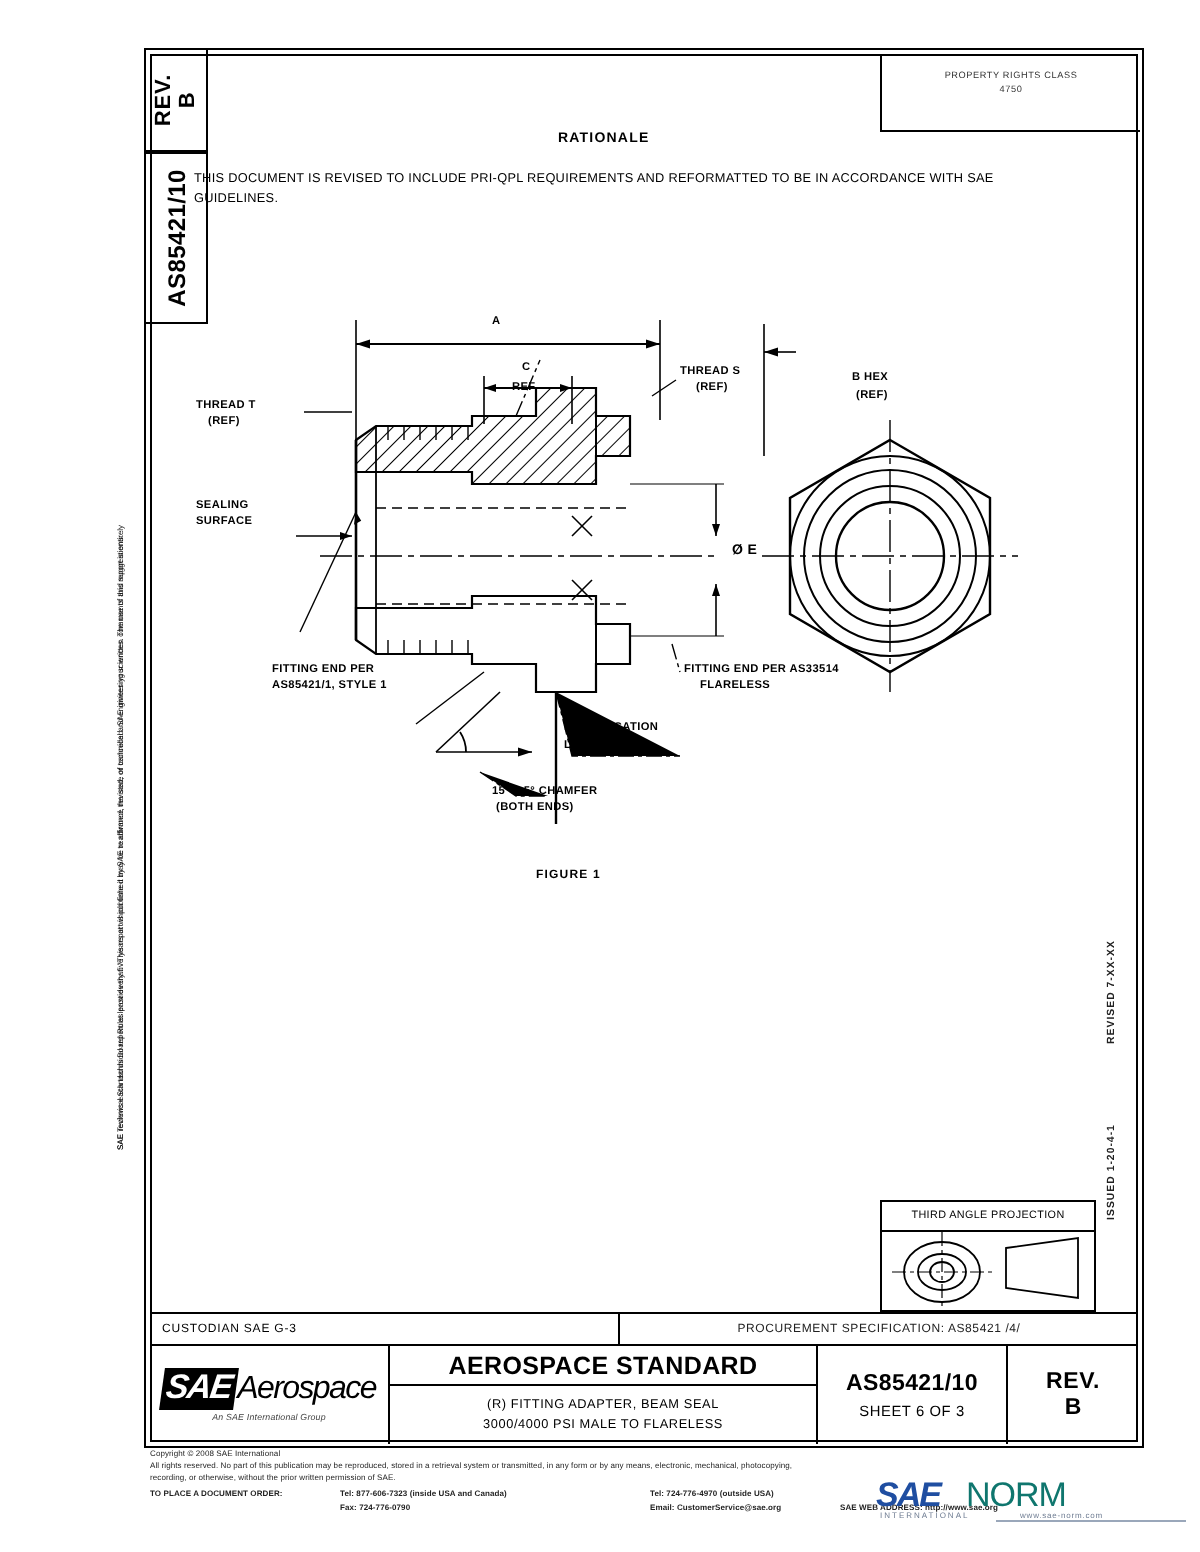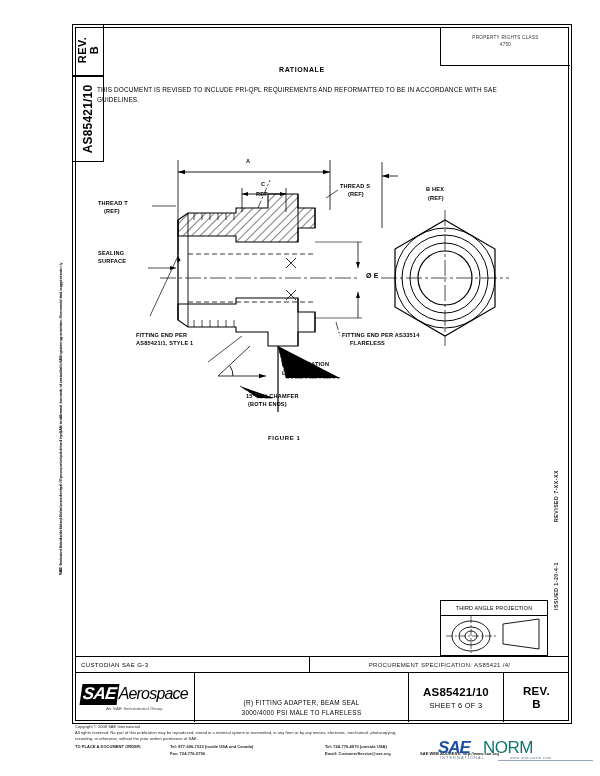--- a/index.html
+++ b/index.html
@@ -341,20 +341,21 @@
       <div class="sae-logo-wrap">
         <div class="sae-mark">
           <span class="a">SAE</span>
           <span class="b">Aerospace</span>
         </div>
         <div class="sae-sub">An SAE International Group</div>
       </div>
     </div>
 
     <div id="tb-mid">
+      <div class="ctr" id="tb-std">AEROSPACE STANDARD</div>
       <div id="tb-desc">
         <span>(R) FITTING ADAPTER, BEAM SEAL</span>
         <span>3000/4000 PSI  MALE TO FLARELESS</span>
       </div>
     </div>
 
     <div id="tb-as">
       <div style="position:absolute;inset:0;display:flex;flex-direction:column;align-items:center;justify-content:center;">
         <span id="tb-asnum">AS85421/10</span>
         <span id="tb-sheet">SHEET 6 OF 3</span>

